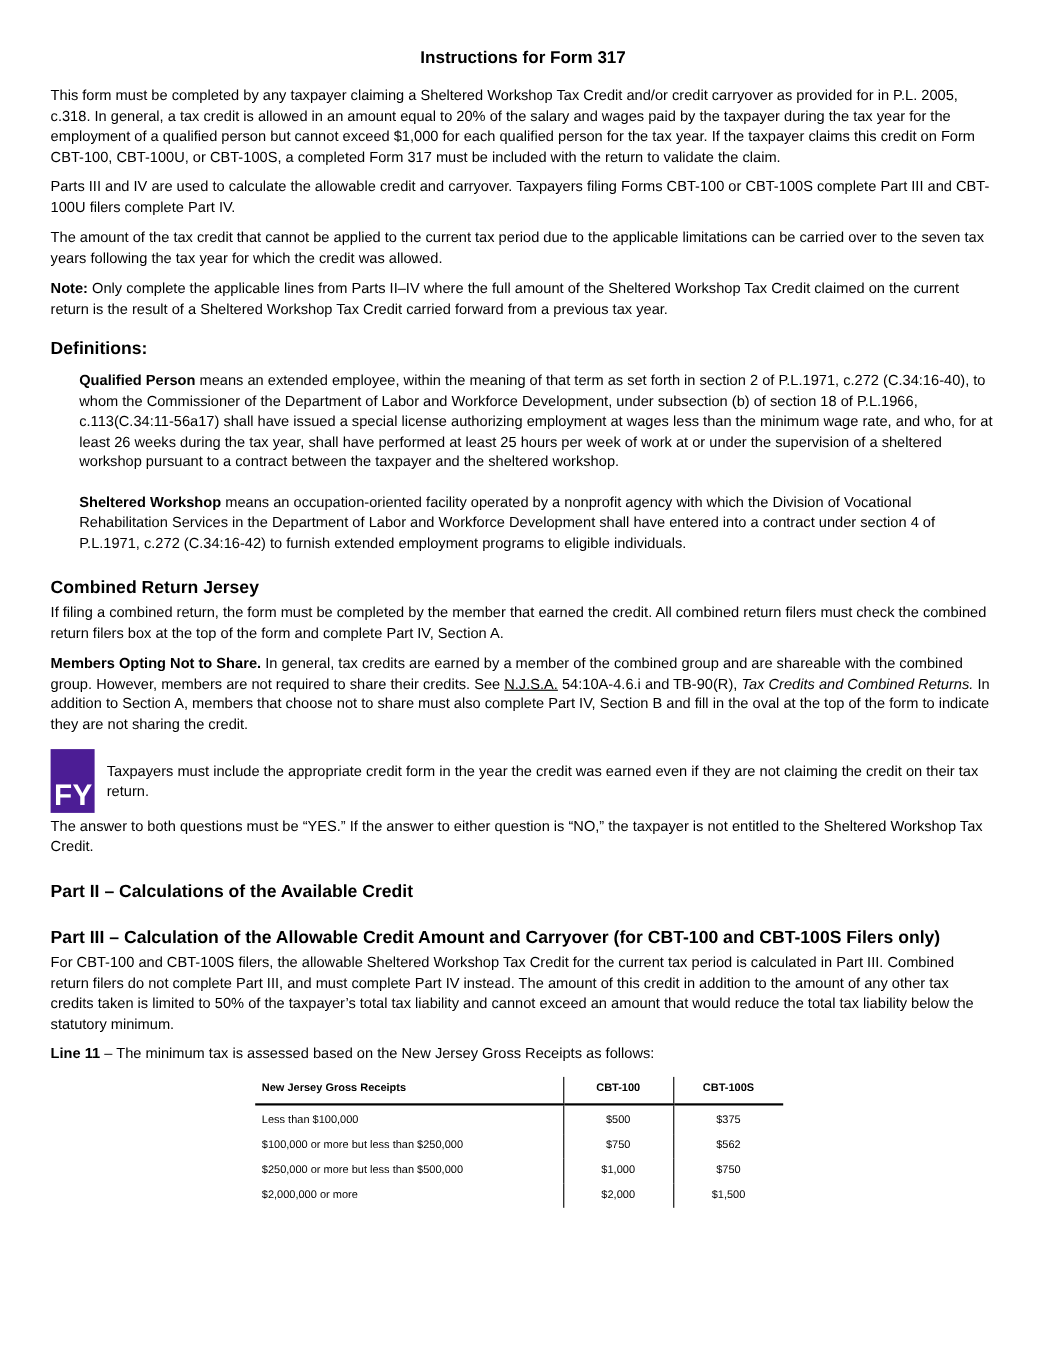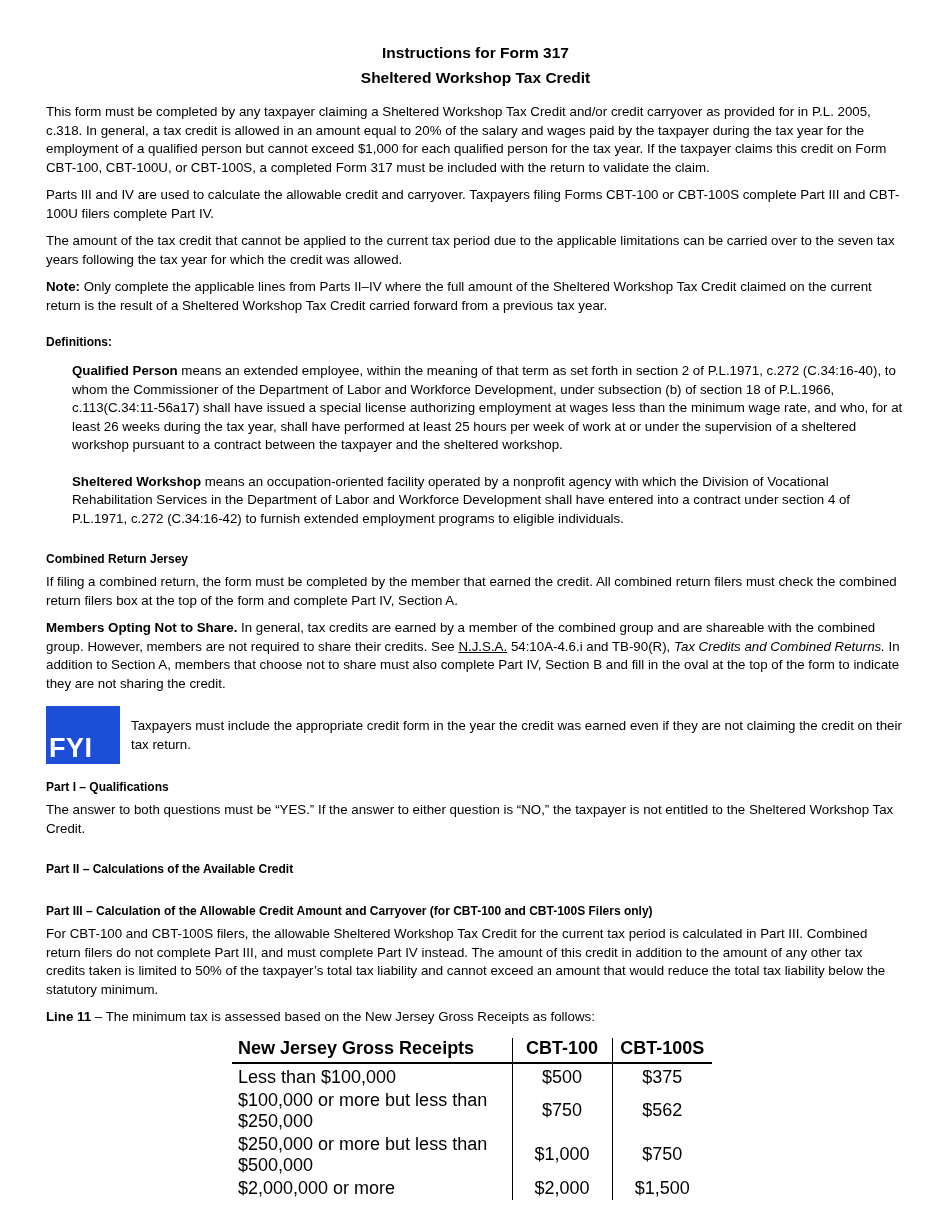--- a/index.html
+++ b/index.html
@@ -16,57 +16,57 @@
   .doc-title {
     text-align: center;
     font-weight: bold;
     font-size: 15.5px;
     line-height: 21px;
     margin: 4px 0 0 0;
   }
   p { margin: 9px 0 0 0; }
   p.intro-first { margin-top: 15px; }
   h2 {
-    font-size: 12px;
+    font-size: 16px;
     line-height: 21px;
     font-weight: bold;
     margin: 21px 0 0 0;
   }
   h2.defs { margin-top: 17px; }
   .indent { margin-left: 26px; }
   .u { text-decoration: underline; }
   .it { font-style: italic; }
   b, .b { font-weight: bold; }
   .fyi-row {
     display: flex;
     align-items: flex-start;
     gap: 11px;
     margin-top: 13px;
   }
   .fyi-box {
     flex: none;
-    width: 74px;
+    width: 40px;
     height: 58px;
-    background: #1d4ed8;
+    background: #4c1d95;
     color: #ffffff;
     font-weight: bold;
     font-size: 27px;
     line-height: 27px;
     display: flex;
     align-items: flex-end;
     padding: 0 0 2px 3px;
     letter-spacing: 0.5px;
   }
   .fyi-text { padding-top: 11px; margin: 0; }
   .tax-table {
     border-collapse: collapse;
     margin: 11px 0 0 186px;
   }
   .tax-table th, .tax-table td {
-    font-size: 18px;
+    font-size: 10px;
     line-height: 21.5px;
     padding: 0 6px;
   }
   .tax-table th {
     font-weight: bold;
     border-bottom: 2.5px solid #000;
     padding-bottom: 3px;
   }
   .tax-table th.col-label { text-align: left; width: 280px; }
   .tax-table td.col-label { text-align: left; width: 280px; }
@@ -77,21 +77,20 @@
   }
   .tax-table tbody tr:first-child td { padding-top: 3px; }
   .tax-table tbody td { padding-bottom: 1px; }
 </style>
 </head>
 <body>
 
 <div class="page">
 
   <div class="doc-title">Instructions for Form 317</div>
-  <div class="doc-title">Sheltered Workshop Tax Credit</div>
 
   <p class="intro-first">This form must be completed by any taxpayer claiming a Sheltered Workshop Tax Credit and/or credit carryover as provided for in P.L. 2005, c.318. In general, a tax credit is allowed in an amount equal to 20% of the salary and wages paid by the taxpayer during the tax year for the employment of a qualified person but cannot exceed $1,000 for each qualified person for the tax year. If the taxpayer claims this credit on Form CBT-100, CBT-100U, or CBT-100S, a completed Form 317 must be included with the return to validate the claim.</p>
 
   <p>Parts III and IV are used to calculate the allowable credit and carryover. Taxpayers filing Forms CBT-100 or CBT-100S complete Part III and CBT-100U filers complete Part IV.</p>
 
   <p>The amount of the tax credit that cannot be applied to the current tax period due to the applicable limitations can be carried over to the seven tax years following the tax year for which the credit was allowed.</p>
 
   <p><b>Note:</b><span> Only complete the applicable lines from Parts II–IV where the full amount of the Sheltered Workshop Tax Credit claimed on the current return is the result of a Sheltered Workshop Tax Credit carried forward from a previous tax year.</span></p>
 
   <h2 class="defs">Definitions:</h2>
@@ -104,21 +103,20 @@
 
   <p style="margin-top:3px">If filing a combined return, the form must be completed by the member that earned the credit. All combined return filers must check the combined return filers box at the top of the form and complete Part IV, Section A.</p>
 
   <p><b>Members Opting Not to Share.</b><span> In general, tax credits are earned by a member of the combined group and are shareable with the combined group. However, members are not required to share their credits. See </span><span class="u">N.J.S.A.</span><span> 54:10A-4.6.i and TB-90(R), </span><span class="it">Tax Credits and Combined Returns.</span><span> In addition to Section A, members that choose not to share must also complete Part IV, Section B and fill in the oval at the top of the form to indicate they are not sharing the credit.</span></p>
 
   <div class="fyi-row">
     <div class="fyi-box">FYI</div>
     <p class="fyi-text">Taxpayers must include the appropriate credit form in the year the credit was earned even if they are not claiming the credit on their tax return.</p>
   </div>
 
-  <h2 style="margin-top:13px">Part I – Qualifications</h2>
   <p style="margin-top:3px">The answer to both questions must be “YES.” If the answer to either question is “NO,” the taxpayer is not entitled to the Sheltered Workshop Tax Credit.</p>
 
   <h2>Part II – Calculations of the Available Credit</h2>
 
   <h2>Part III – Calculation of the Allowable Credit Amount and Carryover (for CBT-100 and CBT-100S Filers only)</h2>
   <p style="margin-top:3px">For CBT-100 and CBT-100S filers, the allowable Sheltered Workshop Tax Credit for the current tax period is calculated in Part III. Combined return filers do not complete Part III, and must complete Part IV instead. The amount of this credit in addition to the amount of any other tax credits taken is limited to 50% of the taxpayer’s total tax liability and cannot exceed an amount that would reduce the total tax liability below the statutory minimum.</p>
 
   <p style=""><b>Line 11</b><span> – The minimum tax is assessed based on the New Jersey Gross Receipts as follows:</span></p>
 
   <table class="tax-table">

